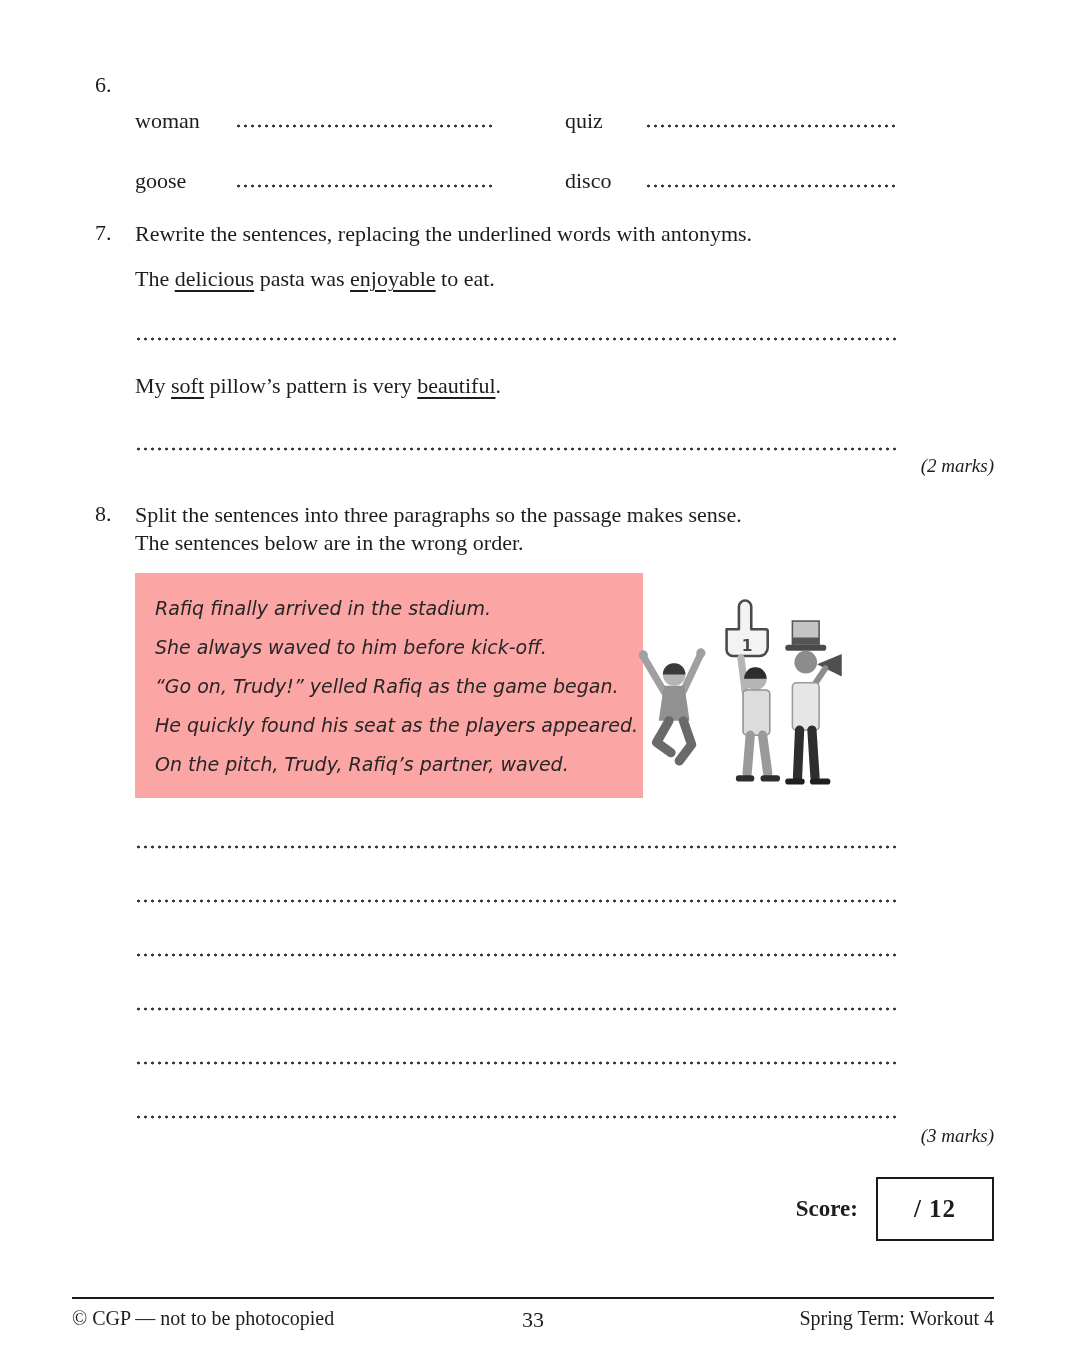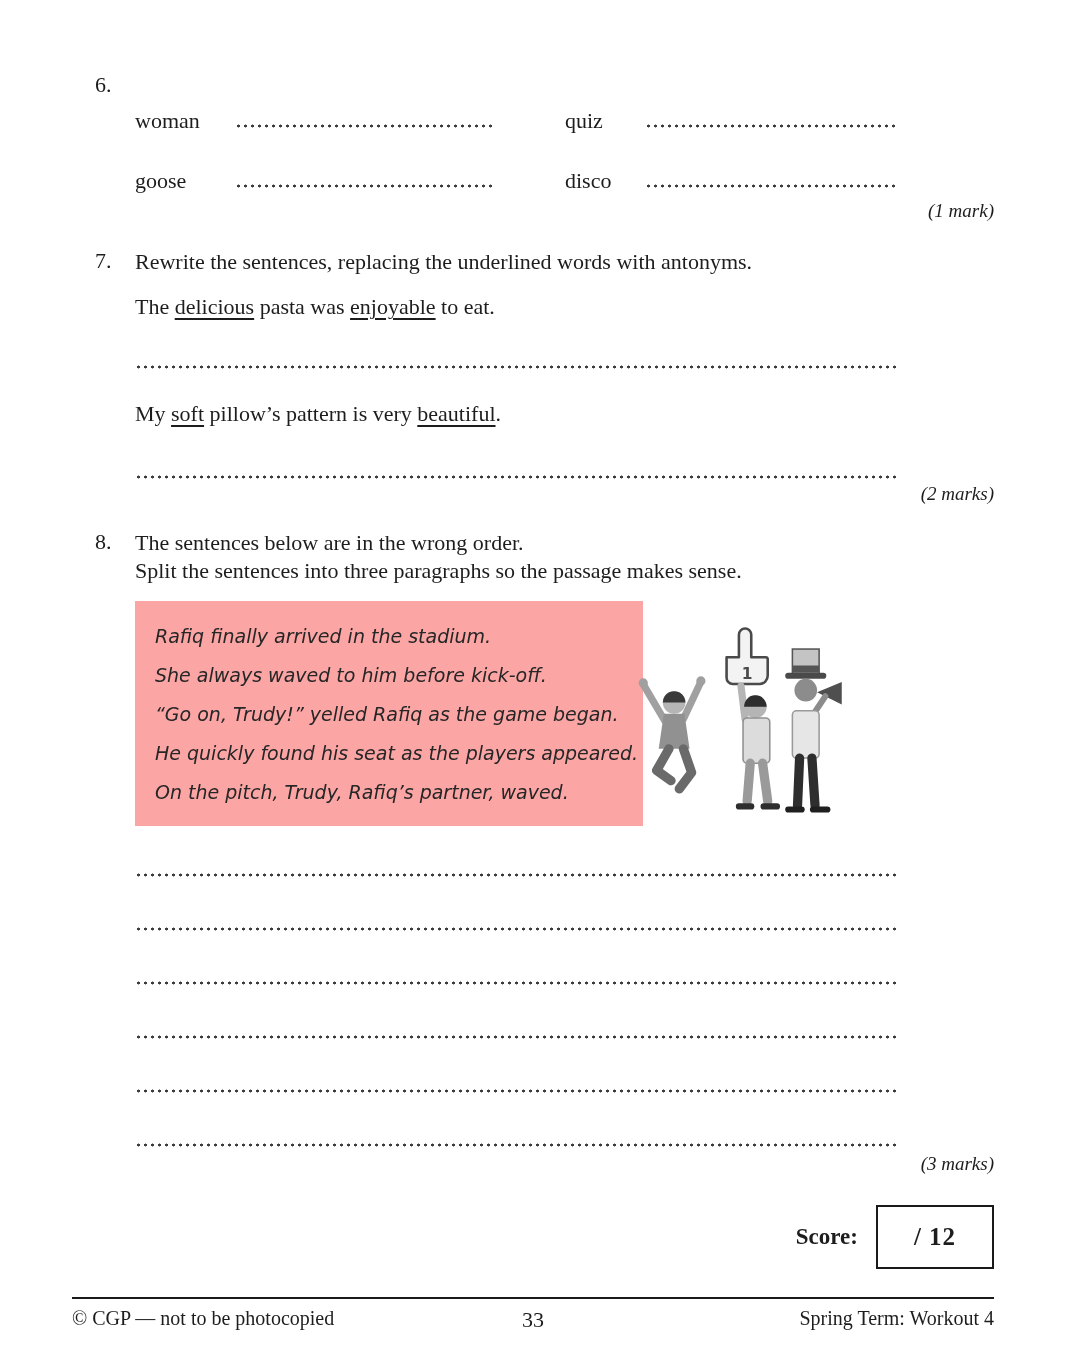--- a/index.html
+++ b/index.html
@@ -111,41 +111,40 @@
         <span class="dotline w1"></span>
         <span class="word-label col2">quiz</span>
         <span class="dotline w2"></span>
       </div>
       <div class="plural-row second-row">
         <span class="word-label">goose</span>
         <span class="dotline w1"></span>
         <span class="word-label col2">disco</span>
         <span class="dotline w2"></span>
       </div>
-      <div class="marks">(1 mark)</div>
     </div>
   </section>
 
   <section class="question q7">
     <span class="q-num">7.</span>
     <div class="q-content">
       <div class="q-prompt">Rewrite the sentences, replacing the underlined words with antonyms.</div>
       <div class="sentence"><span>The </span><span class="u">delicious</span><span> pasta was </span><span class="u">enjoyable</span><span> to eat.</span></div>
       <span class="dotline answer-line line1"></span>
       <div class="sentence second"><span>My </span><span class="u">soft</span><span> pillow’s pattern is very </span><span class="u">beautiful</span><span>.</span></div>
       <span class="dotline answer-line line2"></span>
       <div class="marks">(2 marks)</div>
     </div>
   </section>
 
   <section class="question q8">
     <span class="q-num">8.</span>
     <div class="q-content">
+      <div class="q-prompt">Split the sentences into three paragraphs so the passage makes sense.</div>
       <div class="q-prompt">The sentences below are in the wrong order.</div>
-      <div class="q-prompt">Split the sentences into three paragraphs so the passage makes sense.</div>
 
       <div class="passage-area">
         <div class="passage-box">
           <p class="passage-line">Rafiq finally arrived in the stadium.</p>
           <p class="passage-line">She always waved to him before kick-off.</p>
           <p class="passage-line">“Go on, Trudy!” yelled Rafiq as the game began.</p>
           <p class="passage-line">He quickly found his seat as the players appeared.</p>
           <p class="passage-line">On the pitch, Trudy, Rafiq’s partner, waved.</p>
         </div>
 

